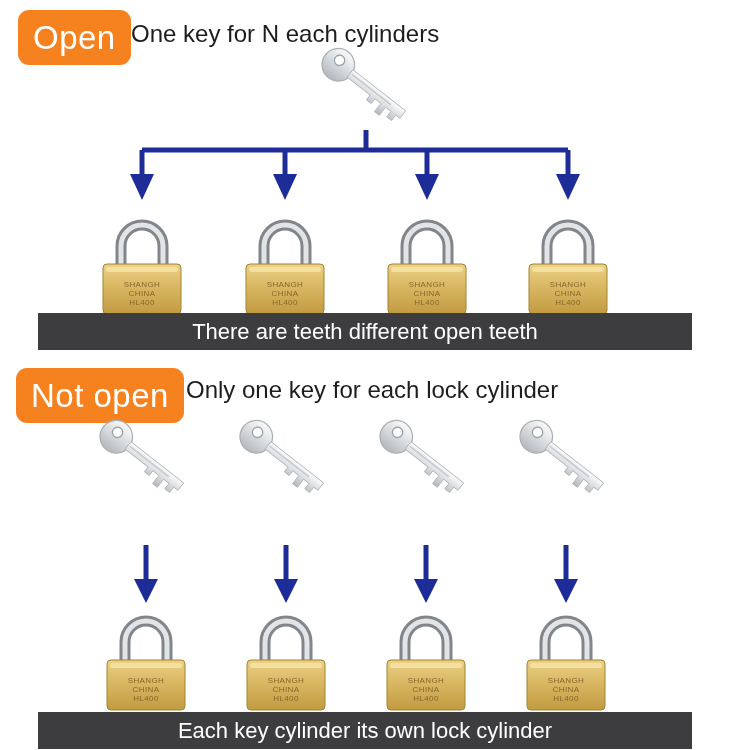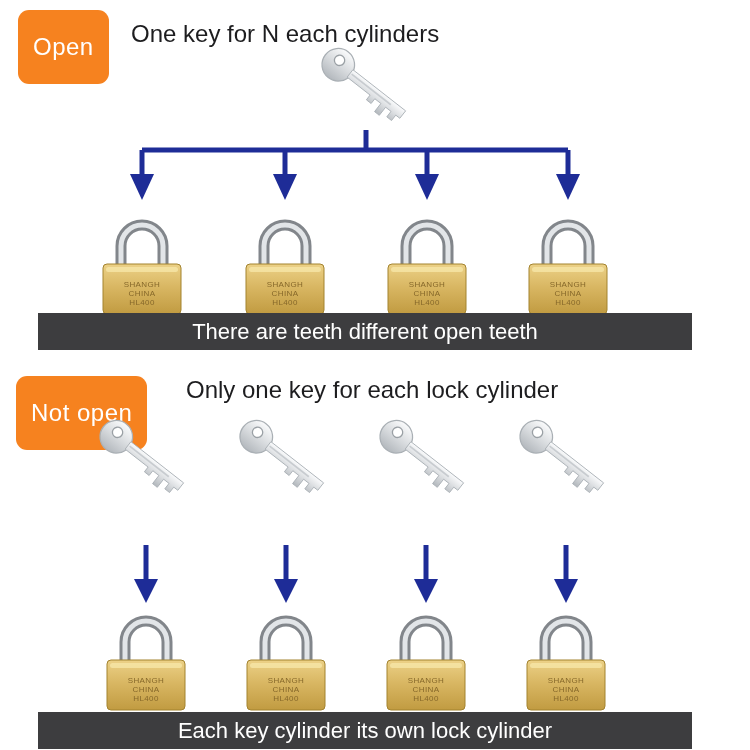--- a/index.html
+++ b/index.html
@@ -2,24 +2,24 @@
 <html><head>
 <meta charset="utf-8">
 <style>
   html,body{margin:0;padding:0;}
   body{
     width:750px;height:750px;position:relative;background:#ffffff;
     font-family:"Liberation Sans", sans-serif;overflow:hidden;
   }
   .badge{
     position:absolute;background:#F6821F;color:#ffffff;border-radius:11px;
-    font-size:24px;line-height:1;padding:25px 15px;letter-spacing:.5px;
+    font-size:33px;line-height:1;padding:11px 15px;letter-spacing:.5px;
   }
   #badge-open{left:18px;top:10px;}
-  #badge-not-open{left:16px;top:376px;}
+  #badge-not-open{left:16px;top:368px;}
   .heading{position:absolute;color:#1d1d1f;font-size:24px;}
   #heading-open{left:131px;top:20px;}
   #heading-not-open{left:186px;top:376px;}
   .banner{
     position:absolute;left:38px;width:654px;height:37px;background:#3d3d3f;
     color:#ffffff;display:flex;align-items:center;justify-content:center;
     font-size:22px;
   }
   #banner-open{top:313px;}
   #banner-not-open{top:712px;}

